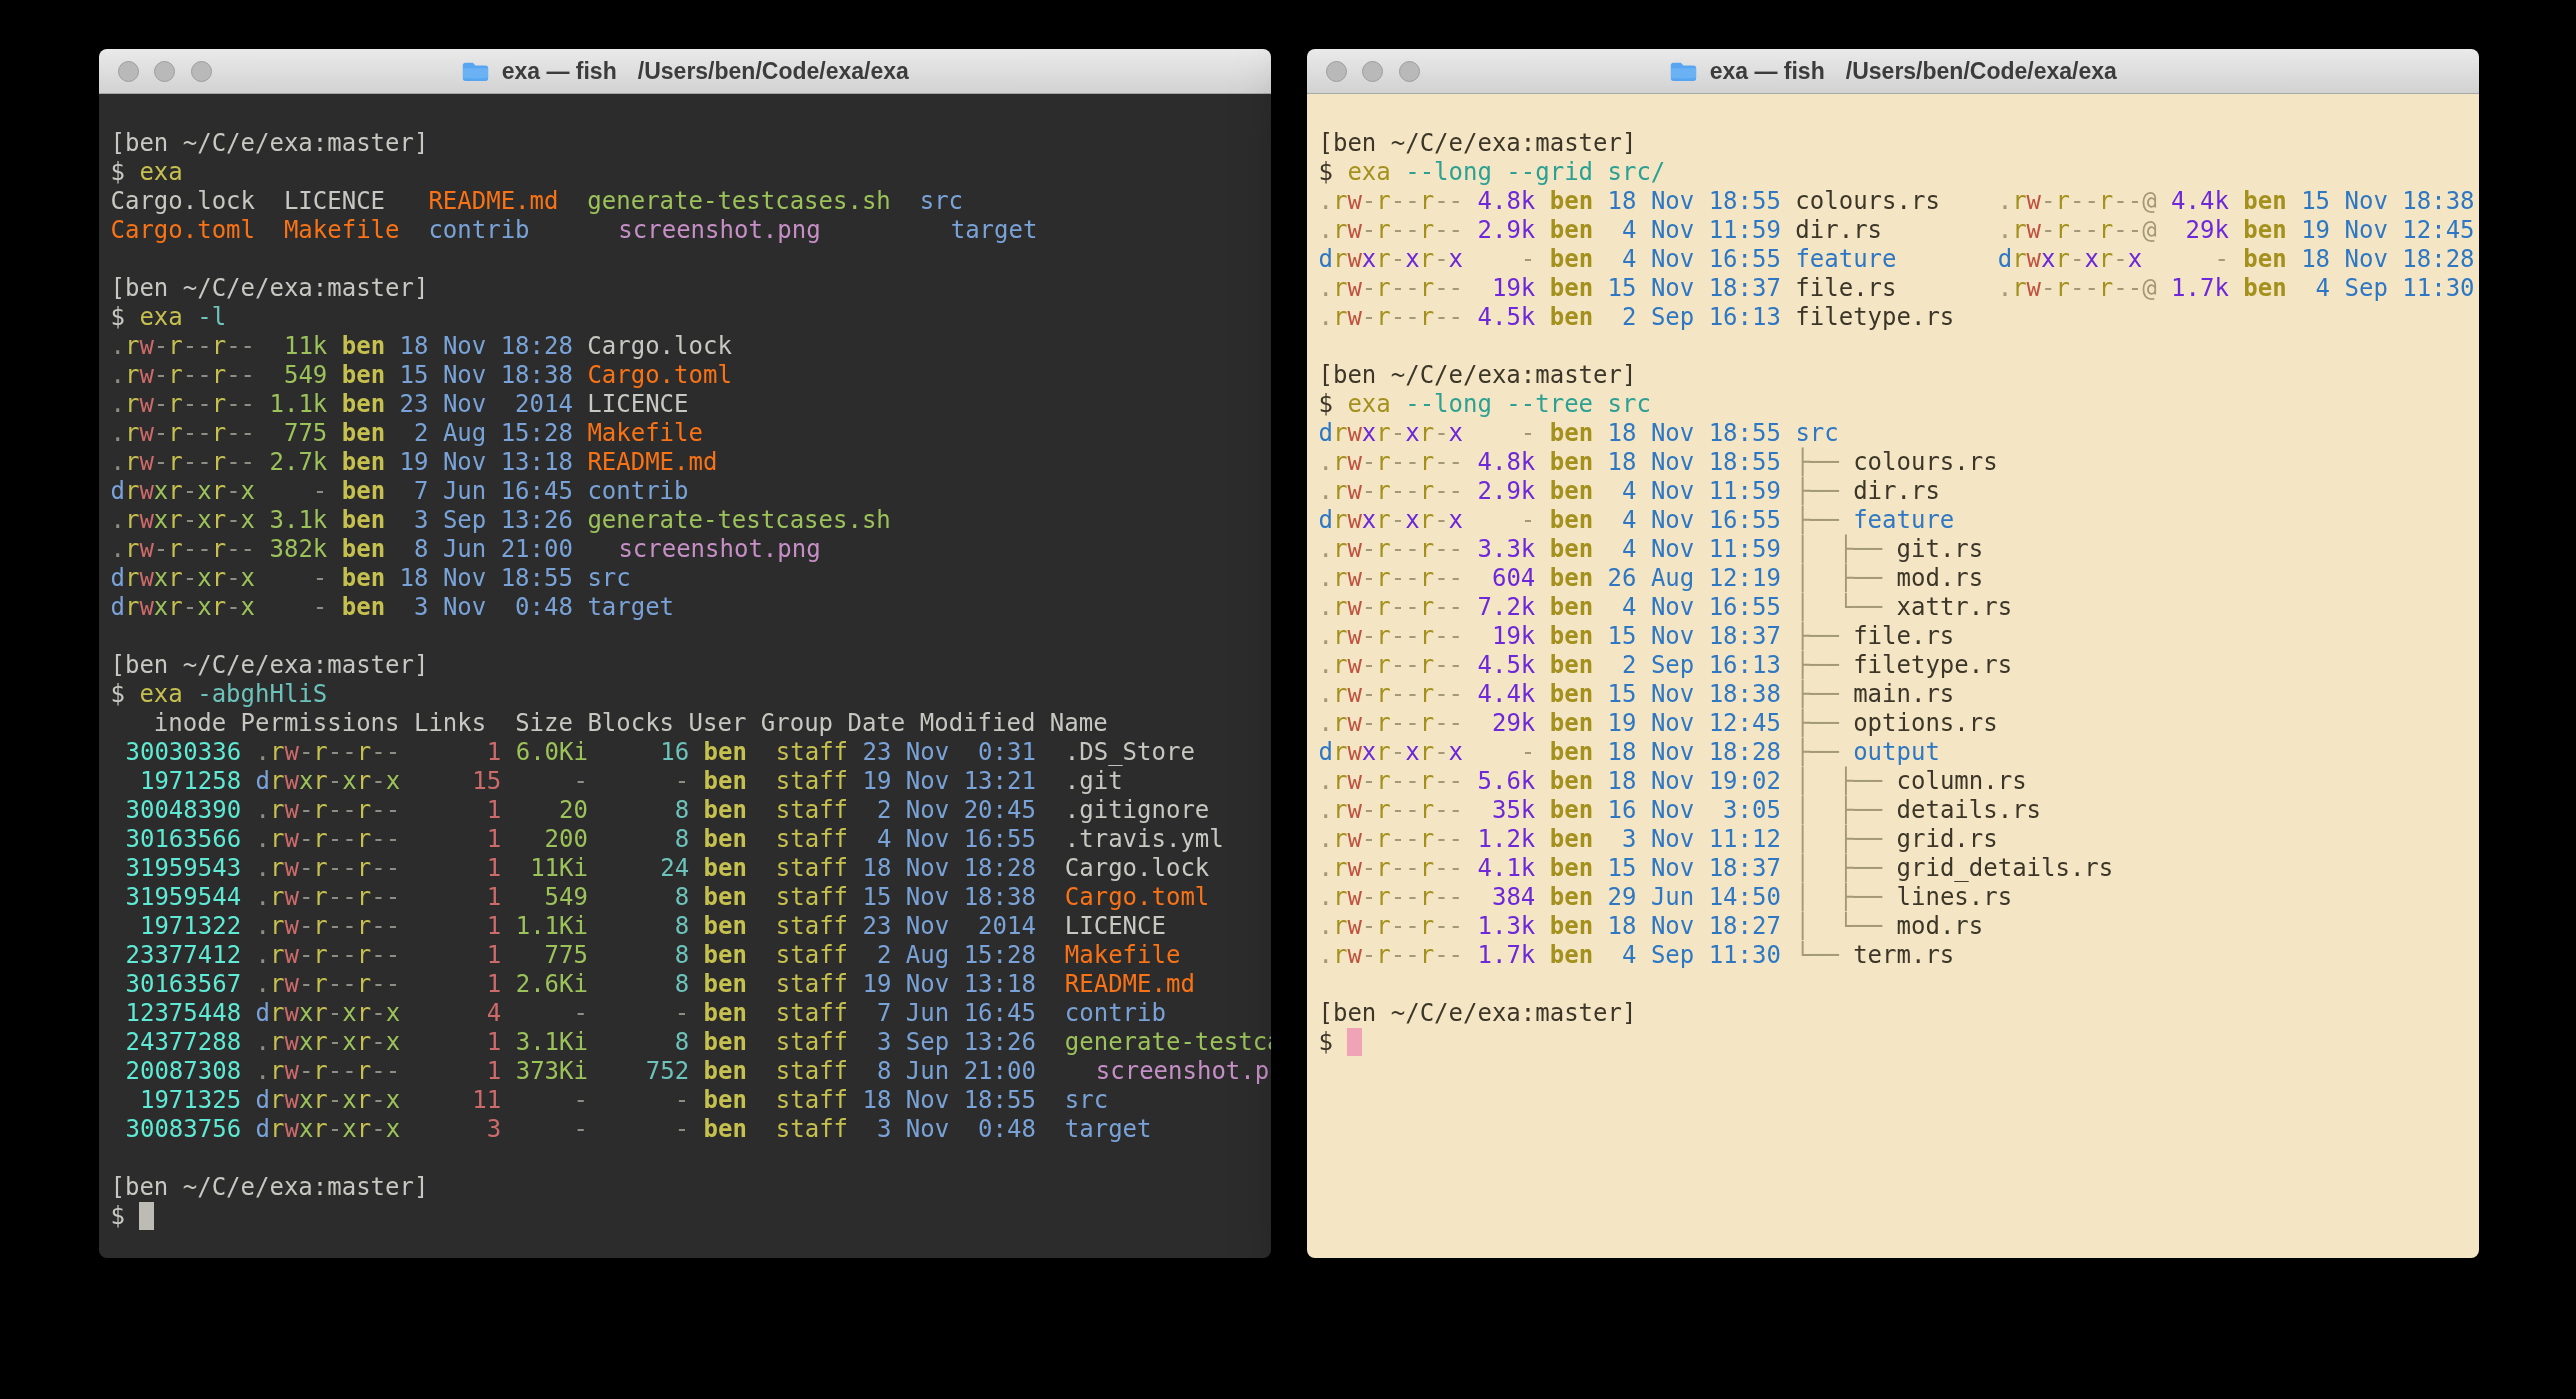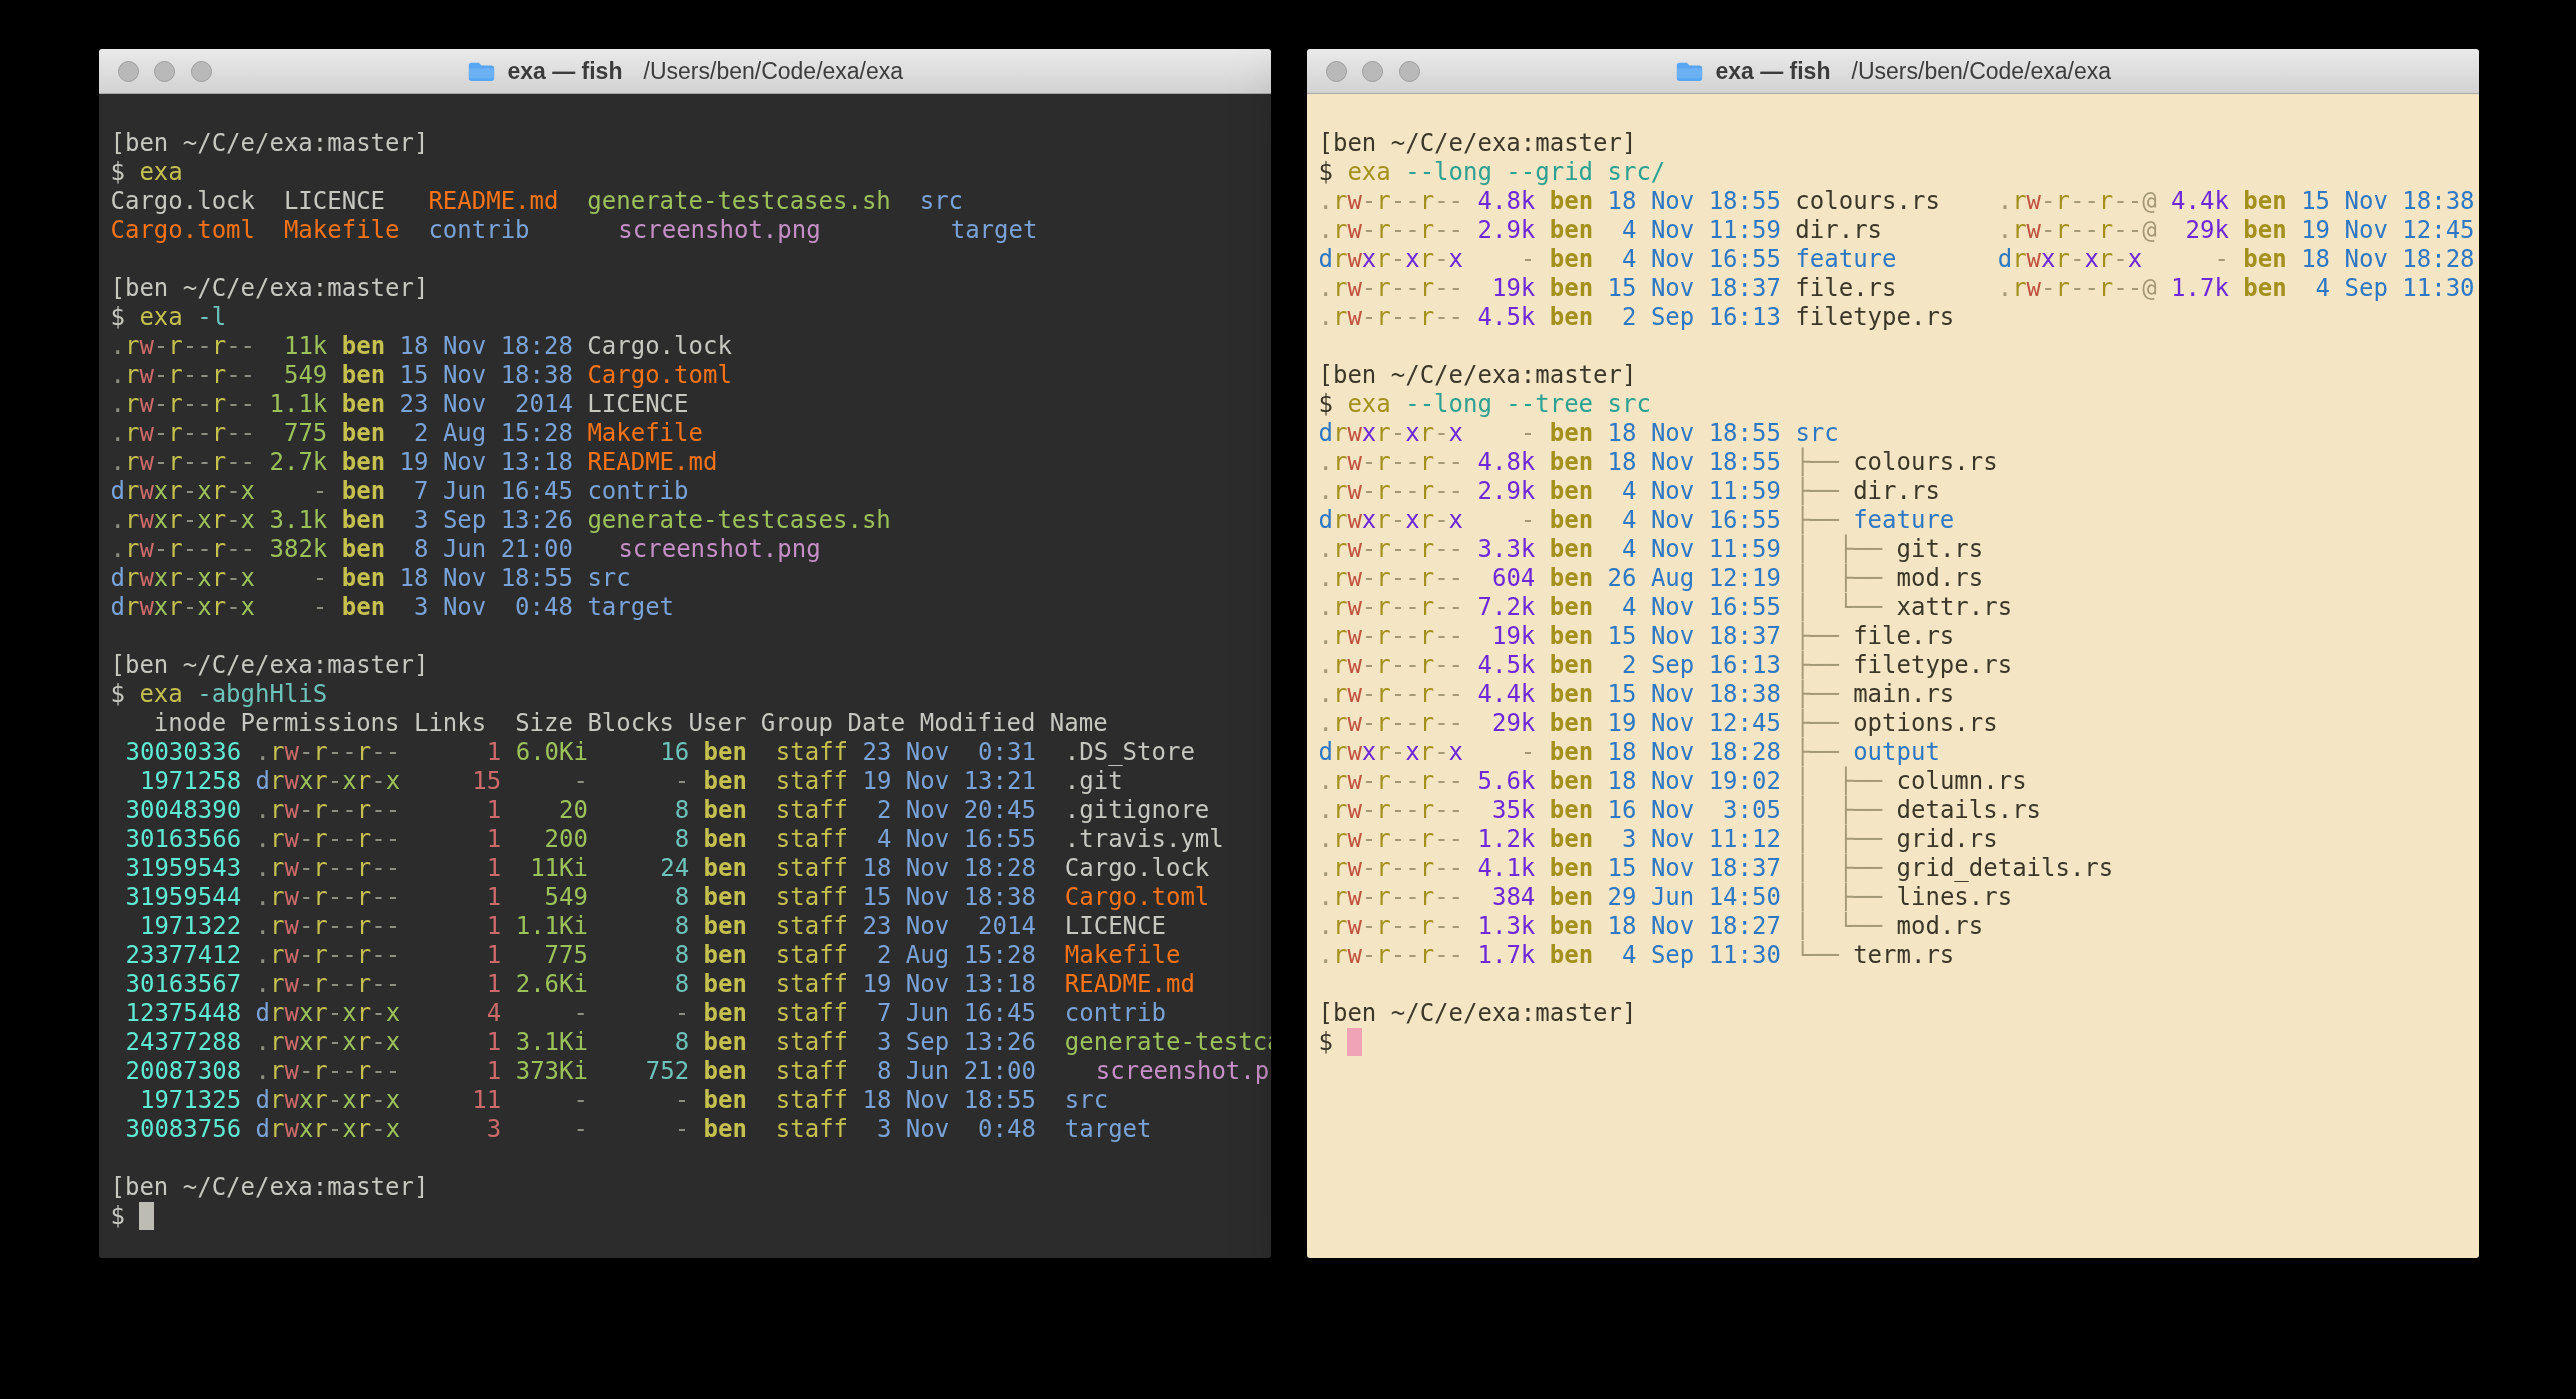--- a/index.html
+++ b/index.html
@@ -15,21 +15,21 @@
     position: relative;
     width: 2576px;
     height: 1400px;
     background: #000000;
   }
   .window {
     position: absolute;
     top: 49px;
     width: 1172px;
     height: 1209px;
-    border-radius: 3px;
+    border-radius: 8px;
     overflow: hidden;
     box-shadow: 0 29px 67px rgba(0,0,0,0.65), 0 0 0 1px rgba(0,0,0,0.4);
     display: flex;
     flex-direction: column;
   }
   #left-window  { left: 99px;  }
   #right-window { left: 1307px; }
 
   .titlebar {
     height: 44px;
@@ -60,21 +60,21 @@
   }
   .title {
     display: flex;
     align-items: center;
     gap: 11.5px;
     color: #3c3c3c;
     font-size: 23px;
     white-space: nowrap;
   }
   .title .app  { font-weight: 600; }
-  .title .path { font-weight: 400; margin-left: 9.6px; }
+  .title .path { font-weight: 700; margin-left: 9.6px; }
   .folder-icon { display: inline-block; width: 29px; height: 24px; }
 
   .term {
     flex: 1;
     padding: 35px 0 0 11.5px;
     font-family: "DejaVu Sans Mono", monospace;
     font-size: 24px;
     line-height: 29px;
     white-space: pre;
     box-sizing: border-box;

